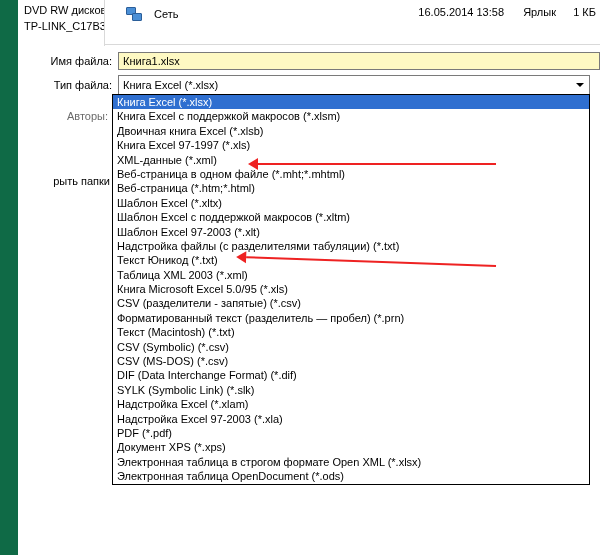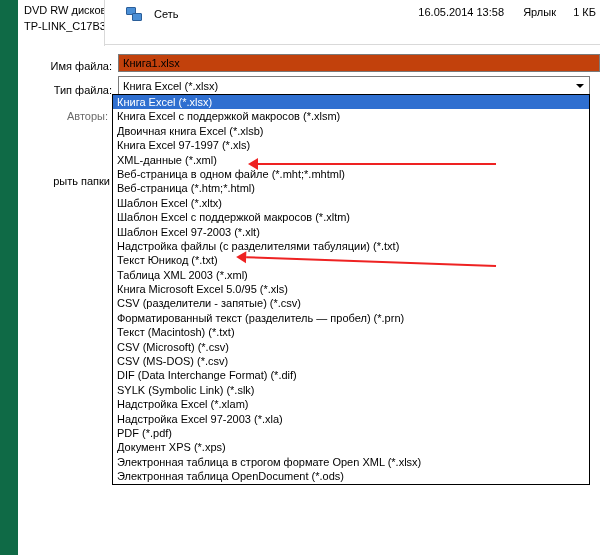--- a/index.html
+++ b/index.html
@@ -98,36 +98,36 @@
   }
   
   .form {
     position: absolute;
     left: 18px;
     right: 0;
     top: 50px;
   }
   .form-row {
     display: flex;
-    align-items: flex-end;
+    align-items: center;
     height: 22px;
     margin-bottom: 2px;
   }
   .form-label {
     width: 94px;
     text-align: right;
     padding-right: 6px;
     color: #000;
   }
   .text-input {
     flex: 1;
     height: 18px;
     border: 1px solid #7a7a7a;
     padding: 0 4px;
-    background: #c2410c;
+    background: #fef9c3;
     font: inherit;
     margin-right: 0;
     box-sizing: border-box;
   }
   .combo {
     flex: 1;
     height: 20px;
     border: 1px solid #7a7a7a;
     background: #fff;
     display: flex;
@@ -271,21 +271,21 @@
       <div class="dropdown-item">Шаблон Excel (*.xltx)</div>
       <div class="dropdown-item">Шаблон Excel с поддержкой макросов (*.xltm)</div>
       <div class="dropdown-item">Шаблон Excel 97-2003 (*.xlt)</div>
       <div class="dropdown-item">Надстройка файлы (с разделителями табуляции) (*.txt)</div>
       <div class="dropdown-item">Текст Юникод (*.txt)</div>
       <div class="dropdown-item">Таблица XML 2003 (*.xml)</div>
       <div class="dropdown-item">Книга Microsoft Excel 5.0/95 (*.xls)</div>
       <div class="dropdown-item">CSV (разделители - запятые) (*.csv)</div>
       <div class="dropdown-item">Форматированный текст (разделитель — пробел) (*.prn)</div>
       <div class="dropdown-item">Текст (Macintosh) (*.txt)</div>
-      <div class="dropdown-item">CSV (Microsoft) (*.csv)</div>
+      <div class="dropdown-item">CSV (Symbolic) (*.csv)</div>
       <div class="dropdown-item">CSV (MS-DOS) (*.csv)</div>
       <div class="dropdown-item">DIF (Data Interchange Format) (*.dif)</div>
       <div class="dropdown-item">SYLK (Symbolic Link) (*.slk)</div>
       <div class="dropdown-item">Надстройка Excel (*.xlam)</div>
       <div class="dropdown-item">Надстройка Excel 97-2003 (*.xla)</div>
       <div class="dropdown-item">PDF (*.pdf)</div>
       <div class="dropdown-item">Документ XPS (*.xps)</div>
       <div class="dropdown-item">Электронная таблица в строгом формате Open XML (*.xlsx)</div>
       <div class="dropdown-item">Электронная таблица OpenDocument (*.ods)</div>
     </div>

